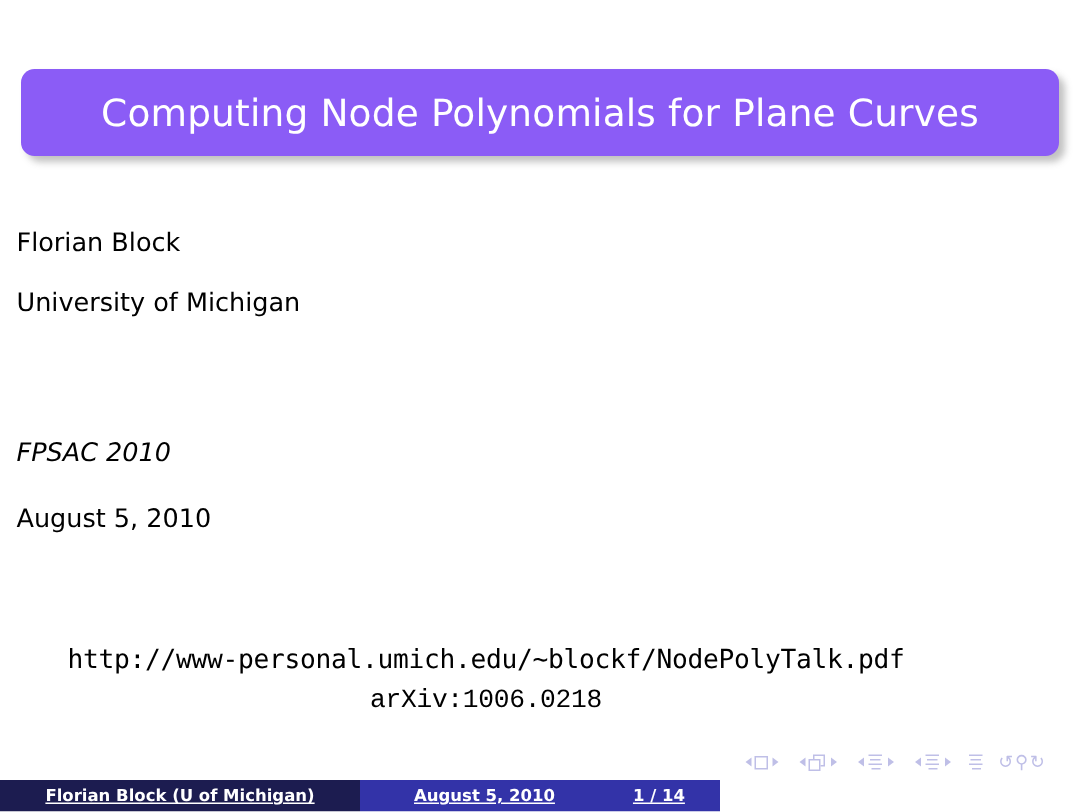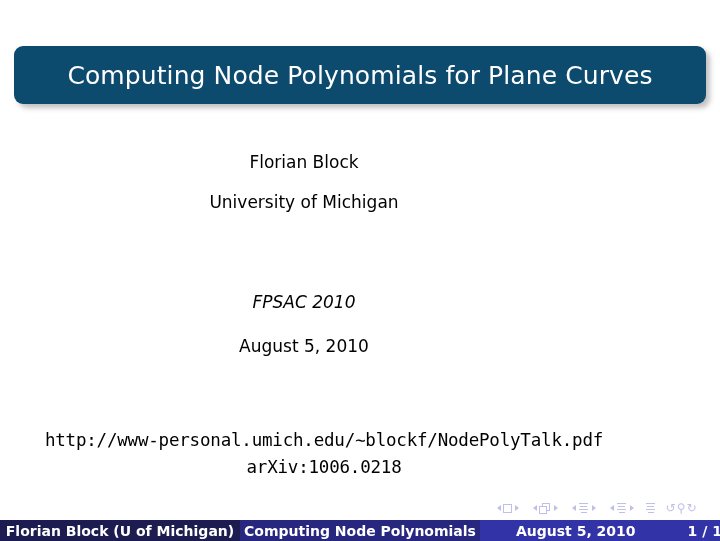--- a/index.html
+++ b/index.html
@@ -15,21 +15,21 @@
     font-family: "DejaVu Sans", sans-serif;
   }
 
   
   #title-bar {
     position: absolute;
     left: 14px;
     top: 46px;
     width: 692px;
     height: 58px;
-    background: #0c4a6e;
+    background: #8b5cf6;
     border-radius: 9px;
     box-shadow: 4px 4px 5px rgba(120,120,120,0.45);
     display: flex;
     align-items: center;
     justify-content: center;
     box-sizing: border-box;
   }
   #title-text {
     color: #ffffff;
     font-size: 25px;
@@ -37,44 +37,45 @@
     letter-spacing: 0.1px;
     white-space: nowrap;
     font-family: "DejaVu Sans", sans-serif;
   }
 
   
   .center-line {
     position: absolute;
     left: 0;
     width: 608px;
-    text-align: center;
+    text-align: left;
     color: #000000;
     font-family: "DejaVu Sans", sans-serif;
     font-size: 17px;
     white-space: nowrap;
+    padding-left: 11px;
   }
   #author-line   { top: 152px; }
   #affil-line    { top: 192px; }
   #conf-line     { top: 292px; font-style: italic; }
   #date-line     { top: 336px; }
 
   .mono-line {
     position: absolute;
     left: 0;
     width: 648px;
     text-align: center;
     color: #000000;
     font-family: "DejaVu Sans Mono", monospace;
     font-size: 17.5px;
     letter-spacing: -0.2px;
     white-space: nowrap;
   }
   #url-line   { top: 430px; }
-  #arxiv-line { top: 457px; }
+  #arxiv-line { top: 457px; font-family: Liberation Mono, monospace; }
 
   
   #nav-symbols {
     position: absolute;
     right: 14px;
     top: 499px;
     height: 18px;
     display: flex;
     align-items: center;
     gap: 0px;
@@ -149,24 +150,25 @@
     width: 720px;
     height: 21px;
     display: flex;
   }
   .foot-seg {
     display: flex;
     align-items: center;
     justify-content: center;
     color: #ffffff;
     font-family: "DejaVu Sans", sans-serif;
-    font-size: 14px;
+    font-size: 11px;
     font-weight: bold;
     white-space: nowrap;
     box-sizing: border-box;
+    text-decoration: underline;
   }
   #foot-author { width: 240px; background: #1c1c50; }
   #foot-title  { width: 240px; background: #27277f; }
   #foot-right  {
     width: 240px;
     background: #3333a8;
     justify-content: flex-start;
     padding-left: 36px;
     gap: 52px;
   }
@@ -241,18 +243,17 @@
   <div class="nav-group">
     <span class="nav-round">↺</span>
     <span class="nav-round">⚲</span>
     <span class="nav-round">↻</span>
   </div>
 
 </div>
 
 <div id="footer">
   <div class="foot-seg" id="foot-author">Florian Block  (U of Michigan)</div>
-  <div class="foot-seg" id="foot-title">Computing Node Polynomials</div>
   <div class="foot-seg" id="foot-right">
     <span>August 5, 2010</span>
     <span>1 / 14</span>
   </div>
 </div>
 
 </body></html>

